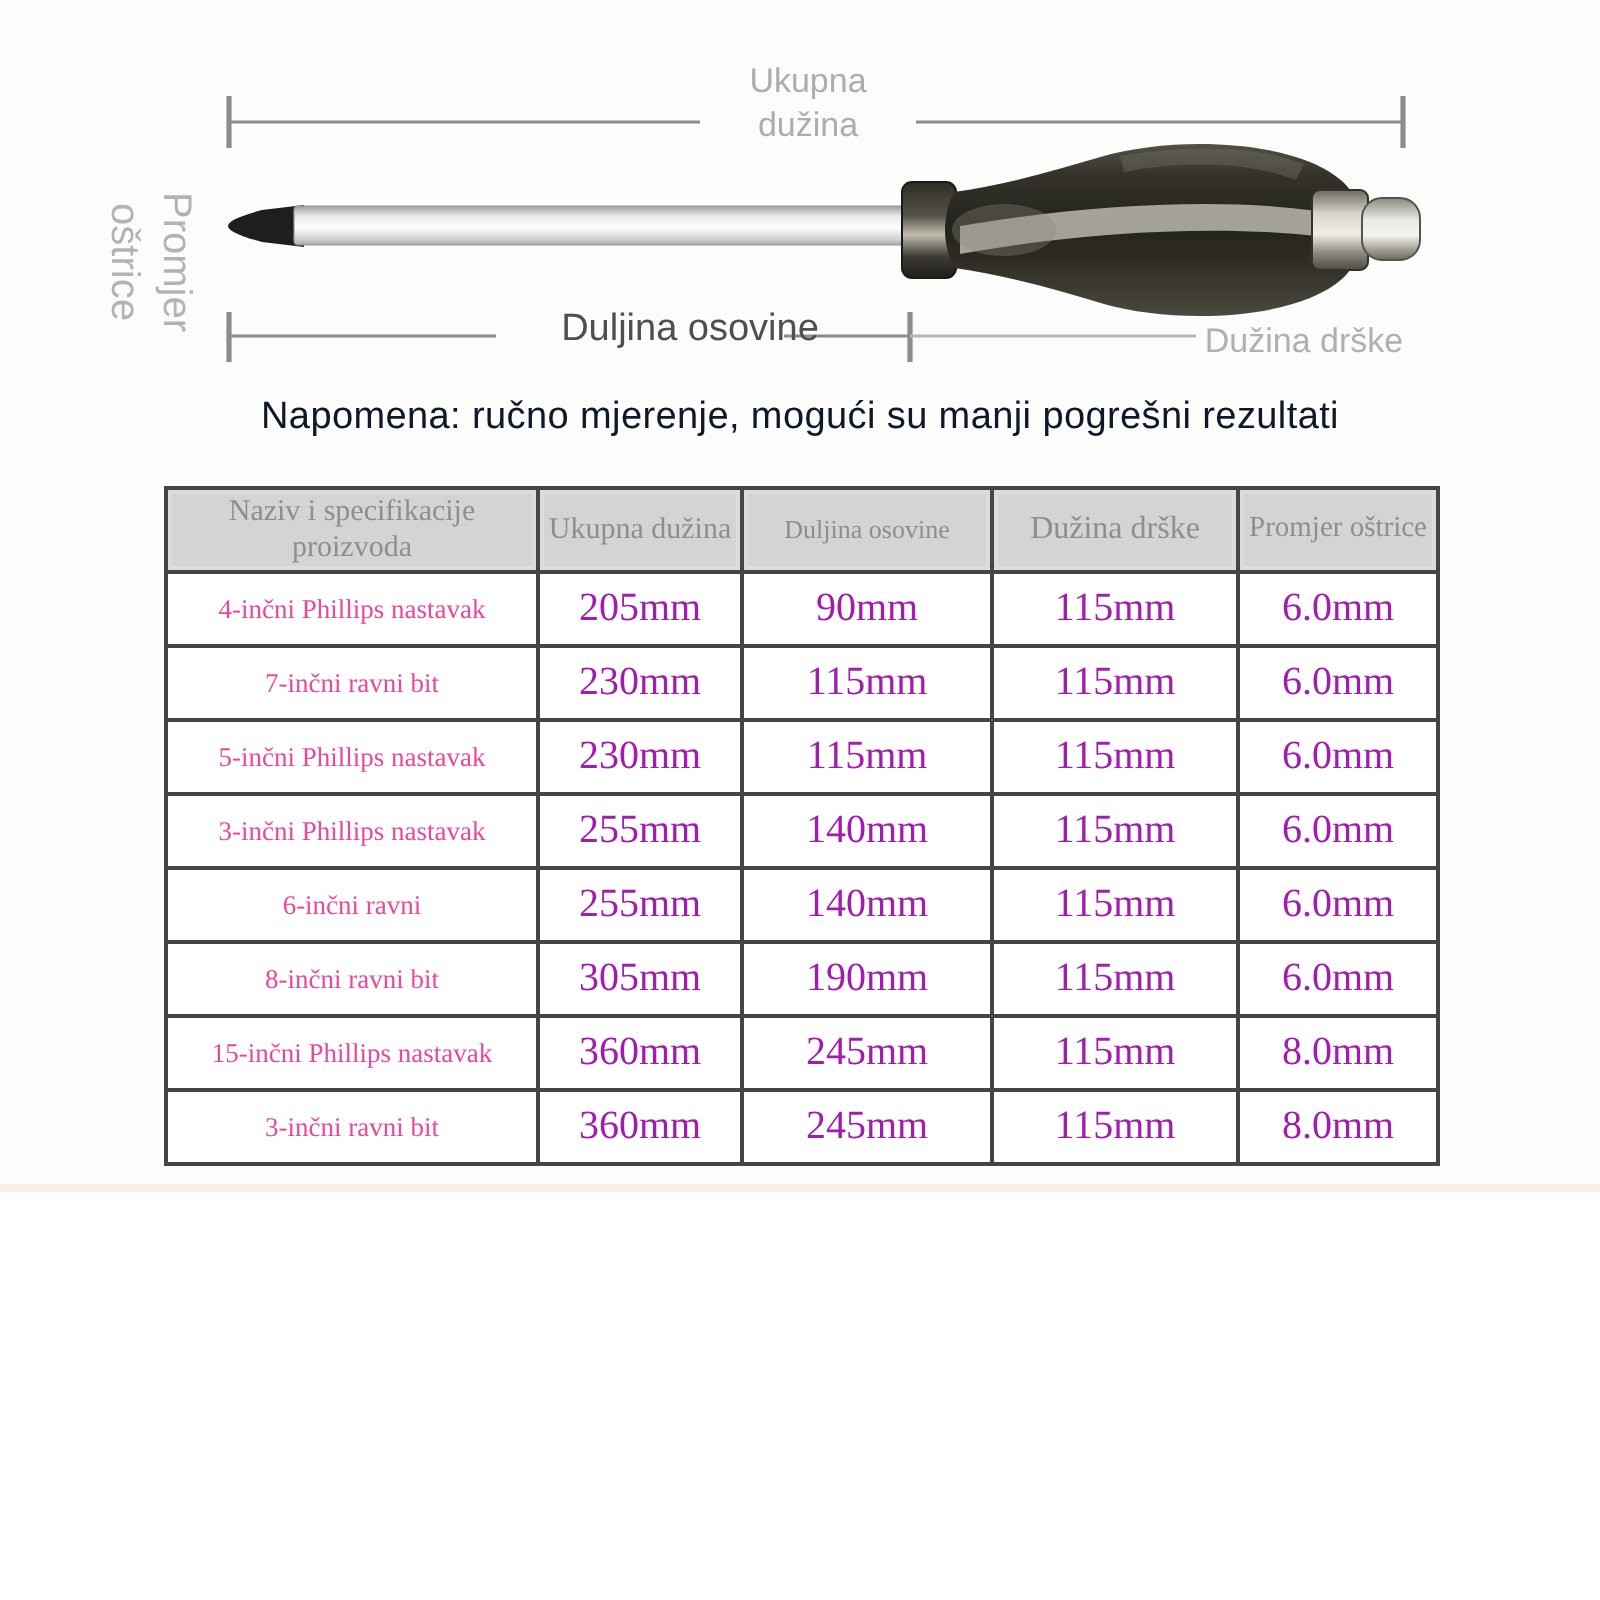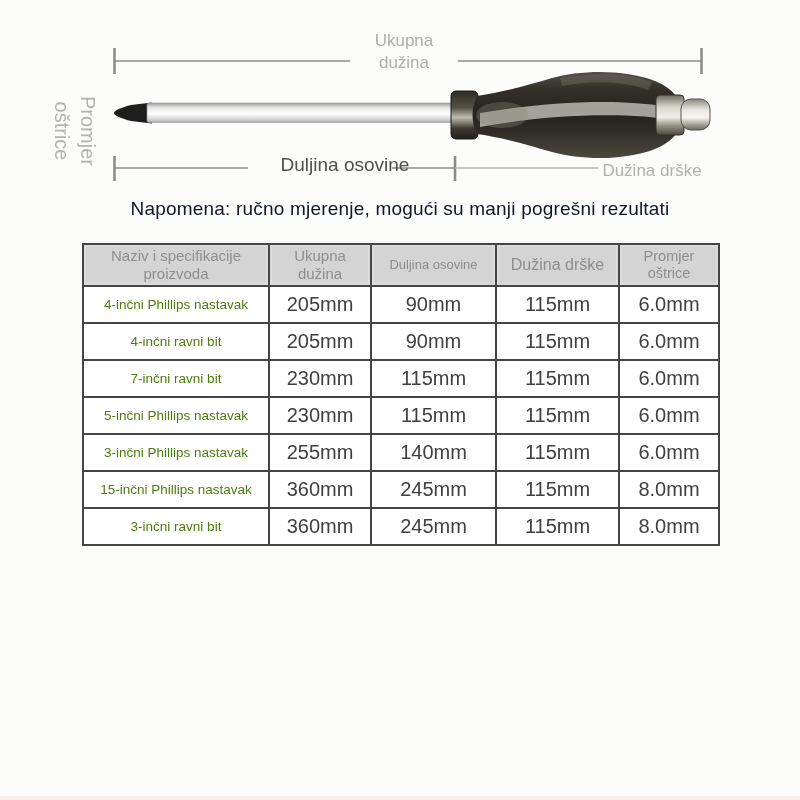--- a/index.html
+++ b/index.html
@@ -1,17 +1,17 @@
 <!DOCTYPE html>
 <html><head>
 <meta charset="utf-8">
 <style>
   html,body{margin:0;padding:0;}
   .page{
-    position:relative;width:800px;height:800px;overflow:hidden;
+    position:relative;width:800px;height:596px;overflow:hidden;
     background:#fcfcfb;
     font-family:"Liberation Sans", sans-serif;
   }
   
   .diagram{position:absolute;left:0;top:0;width:800px;height:240px;}
   .diagram svg{position:absolute;left:0;top:0;}
   .dim-label{
     position:absolute;color:#adadad;text-align:center;line-height:1.28;
   }
   .label-total{left:350px;top:30px;width:108px;font-size:17px;}
@@ -23,42 +23,42 @@
   .label-handle{left:597px;top:160px;width:110px;font-size:17px;color:#b0b0b0;}
   
   .note{
     position:absolute;left:0;top:198px;width:800px;text-align:center;
     font-size:19px;color:#0f172a;letter-spacing:.2px;
   }
   
   .spec-table{
     position:absolute;left:82px;top:243px;width:636px;
     border-collapse:collapse;table-layout:fixed;
-    font-family:Liberation Sans, sans-serif;
+    font-family:Liberation Serif, serif;
   }
   .spec-table col.c1{width:186px;}
   .spec-table col.c2{width:102px;}
   .spec-table col.c3{width:125px;}
   .spec-table col.c4{width:123px;}
   .spec-table col.c5{width:100px;}
   .spec-table th,.spec-table td{
     border:2px solid #454545;text-align:center;vertical-align:middle;
     padding:0 2px;overflow:hidden;
   }
   .spec-table th{
     height:40px;background:#d4d4d4;color:#8e8e8e;font-weight:normal;
     line-height:1.2;box-shadow:inset 0 0 0 2px #dcdcdc;
   }
   .spec-table th:nth-child(1){font-size:15px;}
   .spec-table th:nth-child(2){font-size:15px;}
   .spec-table th:nth-child(3){font-size:13px;}
   .spec-table th:nth-child(4){font-size:16px;}
   .spec-table th:nth-child(5){font-size:14.5px;}
-  .spec-table td{height:35px;background:#ffffff;color:#404040;font-size:20px;}
-  .spec-table td:first-child{font-size:13.5px;color:#4d7c0f;}
+  .spec-table td{height:35px;background:#ffffff;color:#a21caf;font-size:20px;}
+  .spec-table td:first-child{font-size:13.5px;color:#ec4899;}
   
   .bottom-strip{position:absolute;left:0;bottom:0;width:800px;height:4px;background:#f9ede7;}
 </style>
 </head>
 <body>
 
 <div class="page">
 
   <div class="diagram">
     <svg width="800" height="240" viewBox="0 0 800 240">
@@ -160,27 +160,20 @@
     </thead>
     <tbody>
         <tr>
           <td>4-inčni Phillips nastavak</td>
           <td>205mm</td>
           <td>90mm</td>
           <td>115mm</td>
           <td>6.0mm</td>
         </tr>
         <tr>
-          <td>4-inčni ravni bit</td>
-          <td>205mm</td>
-          <td>90mm</td>
-          <td>115mm</td>
-          <td>6.0mm</td>
-        </tr>
-        <tr>
           <td>7-inčni ravni bit</td>
           <td>230mm</td>
           <td>115mm</td>
           <td>115mm</td>
           <td>6.0mm</td>
         </tr>
         <tr>
           <td>5-inčni Phillips nastavak</td>
           <td>230mm</td>
           <td>115mm</td>
@@ -188,20 +181,34 @@
           <td>6.0mm</td>
         </tr>
         <tr>
           <td>3-inčni Phillips nastavak</td>
           <td>255mm</td>
           <td>140mm</td>
           <td>115mm</td>
           <td>6.0mm</td>
         </tr>
         <tr>
+          <td>6-inčni ravni</td>
+          <td>255mm</td>
+          <td>140mm</td>
+          <td>115mm</td>
+          <td>6.0mm</td>
+        </tr>
+        <tr>
+          <td>8-inčni ravni bit</td>
+          <td>305mm</td>
+          <td>190mm</td>
+          <td>115mm</td>
+          <td>6.0mm</td>
+        </tr>
+        <tr>
           <td>15-inčni Phillips nastavak</td>
           <td>360mm</td>
           <td>245mm</td>
           <td>115mm</td>
           <td>8.0mm</td>
         </tr>
         <tr>
           <td>3-inčni ravni bit</td>
           <td>360mm</td>
           <td>245mm</td>

